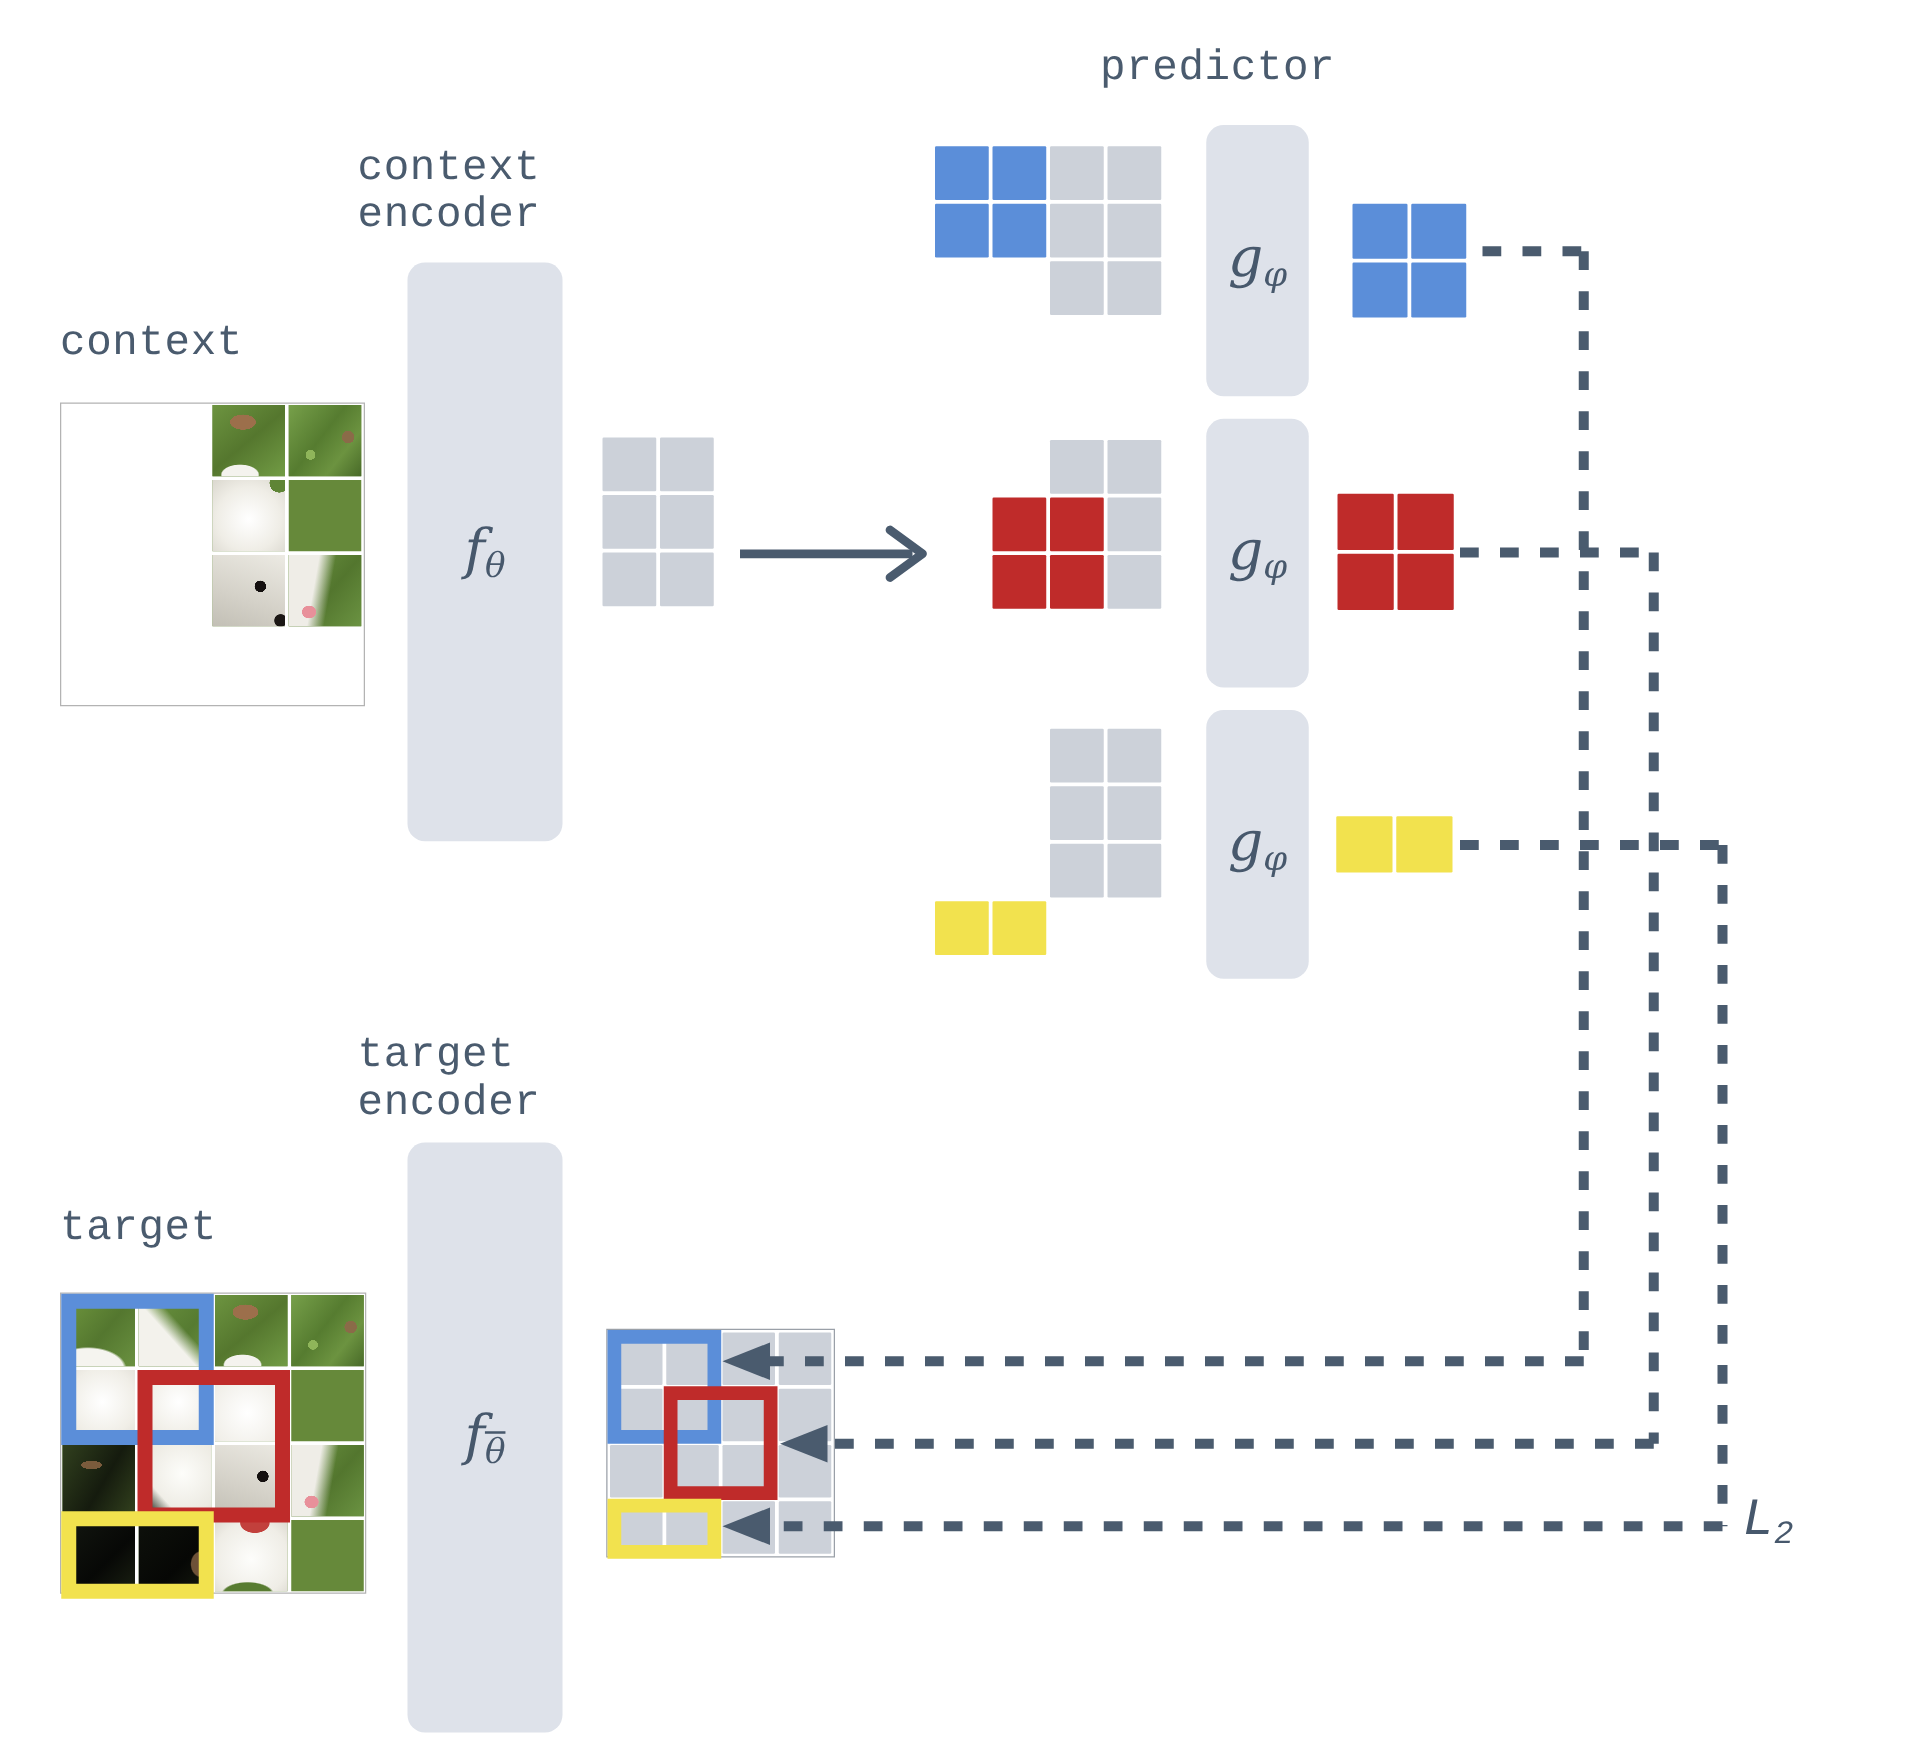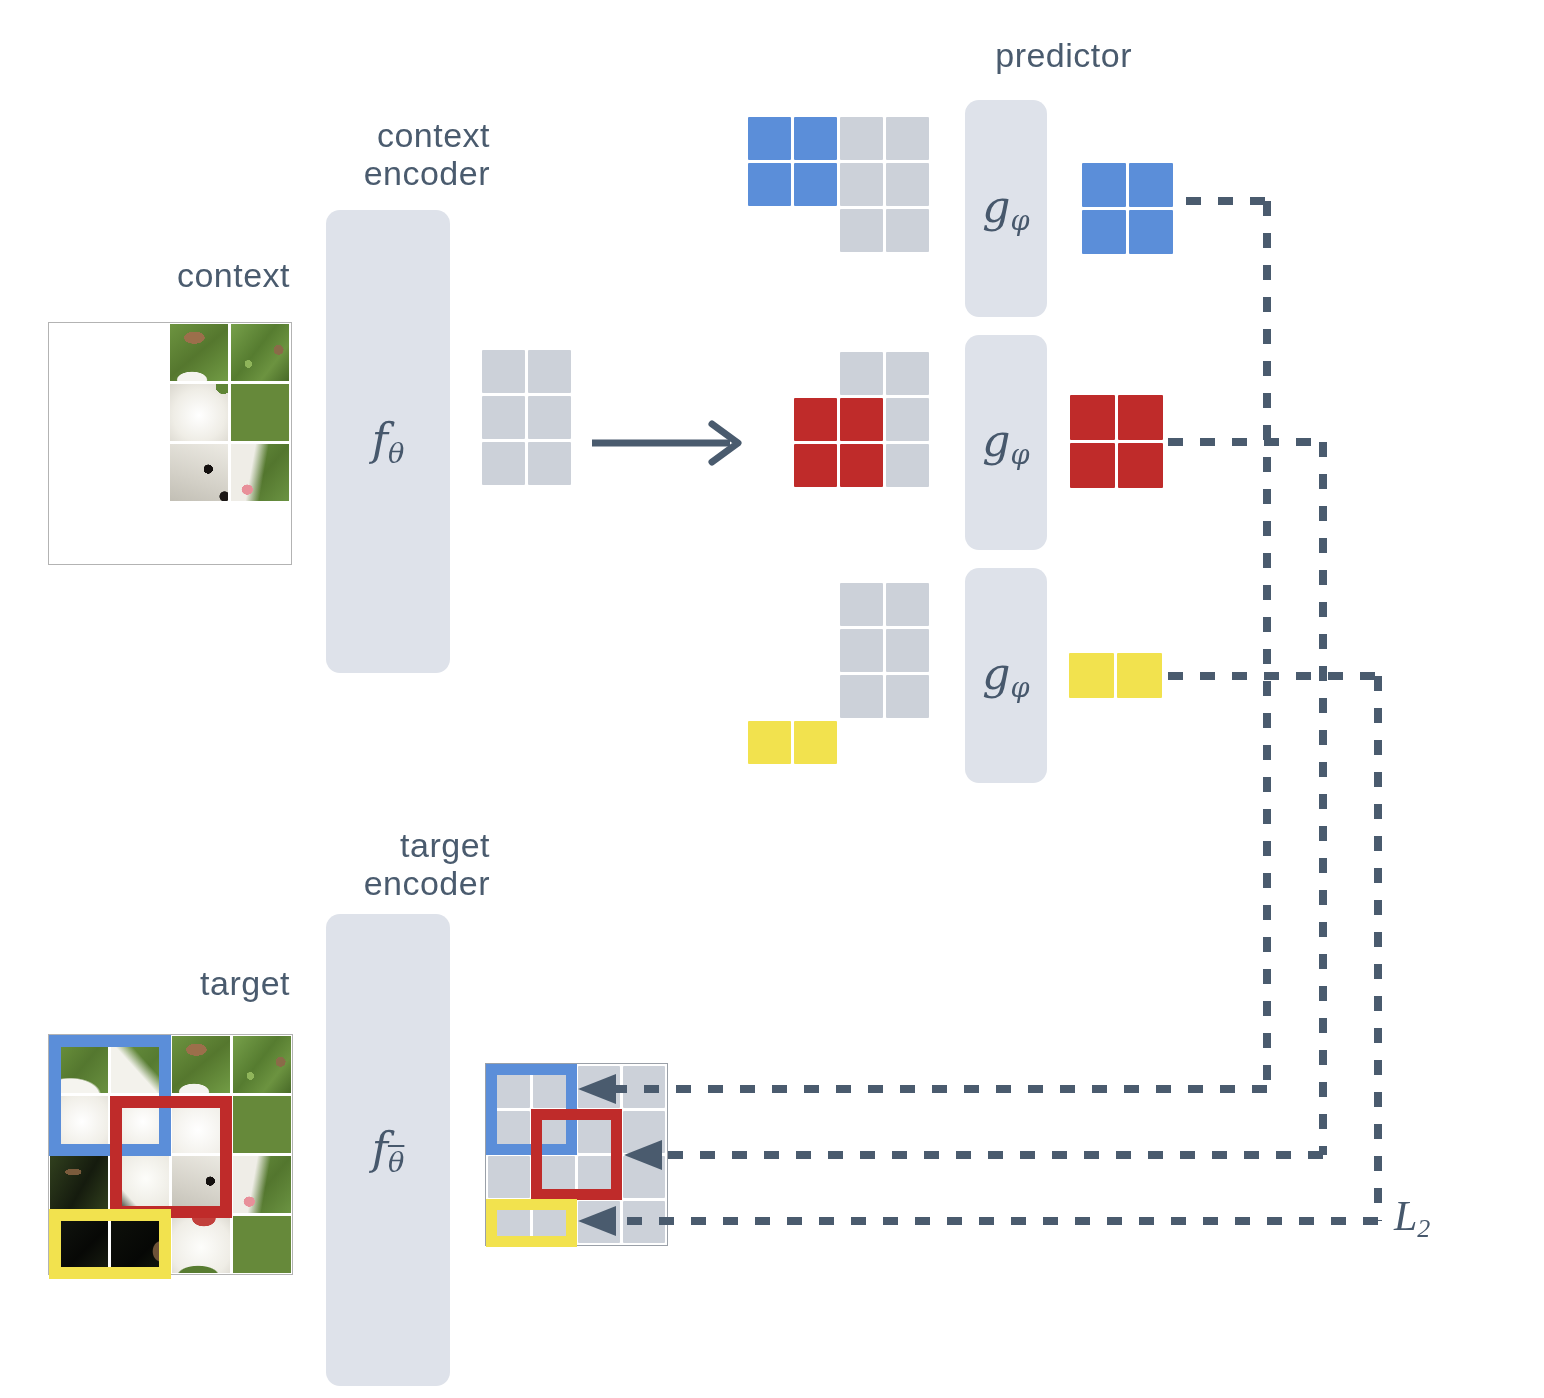--- a/index.html
+++ b/index.html
@@ -1,18 +1,18 @@
 <!DOCTYPE html>
 <html><head>
 <meta charset="utf-8">
 <style>
   html,body{margin:0;padding:0;background:#ffffff;}
   #stage{position:relative;width:1544px;height:1398px;background:#fff;overflow:hidden;
          font-family:"Liberation Sans",sans-serif;}
-  .lbl{position:absolute;color:#4a5b6e;font-size:34px;letter-spacing:0.5px;text-align:right;line-height:38px;}
+  .lbl{position:absolute;color:#4a5b6e;font-size:34px;letter-spacing:0.5px;text-align:left;line-height:38px;font-family:Liberation Mono, monospace;}
   .mathbox{position:absolute;background:#dee2ea;border-radius:14px;display:flex;align-items:center;justify-content:center;}
   .math{font-family:"DejaVu Serif",serif;font-style:italic;color:#47586c;font-size:44px;}
   .math .sub{font-size:0.62em;vertical-align:-0.28em;}
   .math .overbar{text-decoration:overline;}
   .gridblk{position:absolute;}
   .gridblk .cell{border-radius:1px;}
   .photo{position:absolute;background:#fff;border:1px solid #b3b3b3;}
   .patchgrid{position:absolute;display:grid;gap:3px;}
   .patch{width:58px;height:57px;background-color:#66893a;}
   
@@ -28,21 +28,21 @@
   .p-dark-grass{background-image:radial-gradient(ellipse 15px 6px at 40% 28%,#7a5b3c 0 55%,transparent 56%),linear-gradient(120deg,#31401e,#151b0e 55%,#33421e);}
   .p-fur-dark{background-image:linear-gradient(48deg,#20261a 10%,rgba(0,0,0,0) 30%),radial-gradient(circle at 60% 40%,#fdfdfa,#eceae2 65%,#d7d4ca);}
   .p-face{background-image:radial-gradient(circle 8px at 66% 44%,#14100f 0 56%,transparent 59%),radial-gradient(circle 10px at 94% 92%,#1b1715 0 48%,transparent 54%),linear-gradient(200deg,#eceae3,#d4d1c8 60%,#c2bfb5);}
   .p-muzzle-grass{background-image:radial-gradient(ellipse 10px 9px at 28% 80%,#e8909a 0 55%,transparent 58%),linear-gradient(100deg,#efede7 36%,rgba(0,0,0,0) 56%),linear-gradient(130deg,#6d9542,#53762e 55%,#6b9342);}
   .p-black{background-image:linear-gradient(135deg,#131710,#070806 60%,#1a2012);}
   .p-black2{background-image:radial-gradient(ellipse 16px 20px at 86% 62%,#6e5238 0 48%,transparent 54%),linear-gradient(135deg,#0e110b,#060705 60%,#171c10);}
   .p-tongue-fur{background-image:radial-gradient(ellipse 19px 13px at 55% 4%,#c2403c 0 60%,transparent 64%),radial-gradient(ellipse 32px 15px at 45% 104%,#587c31 0 60%,transparent 66%),radial-gradient(circle at 50% 55%,#fdfdfb,#efede6 70%,#dbd8cf);}
   .overlay{position:absolute;box-sizing:border-box;background:transparent;}
   #target-embed-wrap{position:absolute;left:485px;top:1063px;background:#fff;border:1px solid #9aa0a8;padding:2px;}
   svg#connections{position:absolute;left:0;top:0;pointer-events:none;}
-  .l2{position:absolute;left:1394px;top:1192px;font-family:Liberation Serif, serif;font-style:italic;color:#47586c;font-size:42px;}
+  .l2{position:absolute;left:1394px;top:1192px;font-family:Liberation Mono, monospace;font-style:italic;color:#47586c;font-size:42px;}
   .l2 .sub{font-size:0.62em;vertical-align:-0.28em;}
 </style>
 </head>
 <body>
 
 <div id="stage">
 
   <div class="lbl" style="left:48px;top:256px;width:242px;">context</div>
   <div class="lbl" style="left:286px;top:116px;width:204px;">
     <div>context</div>

